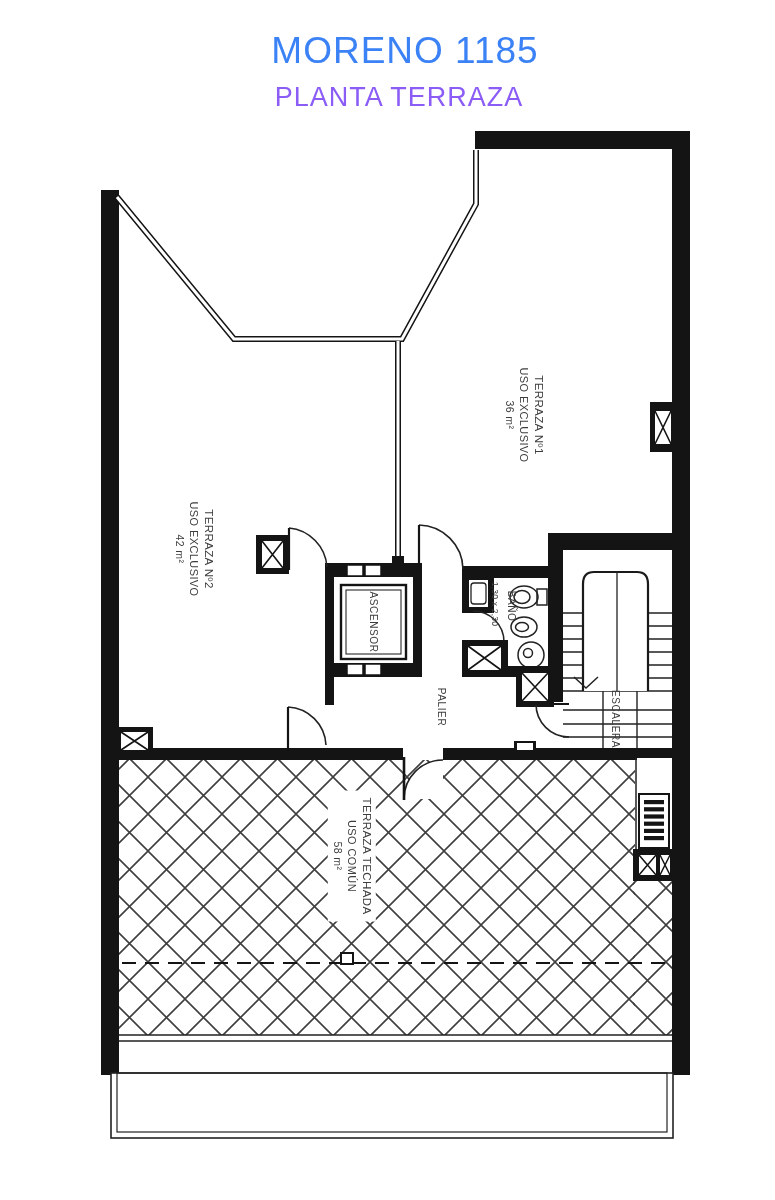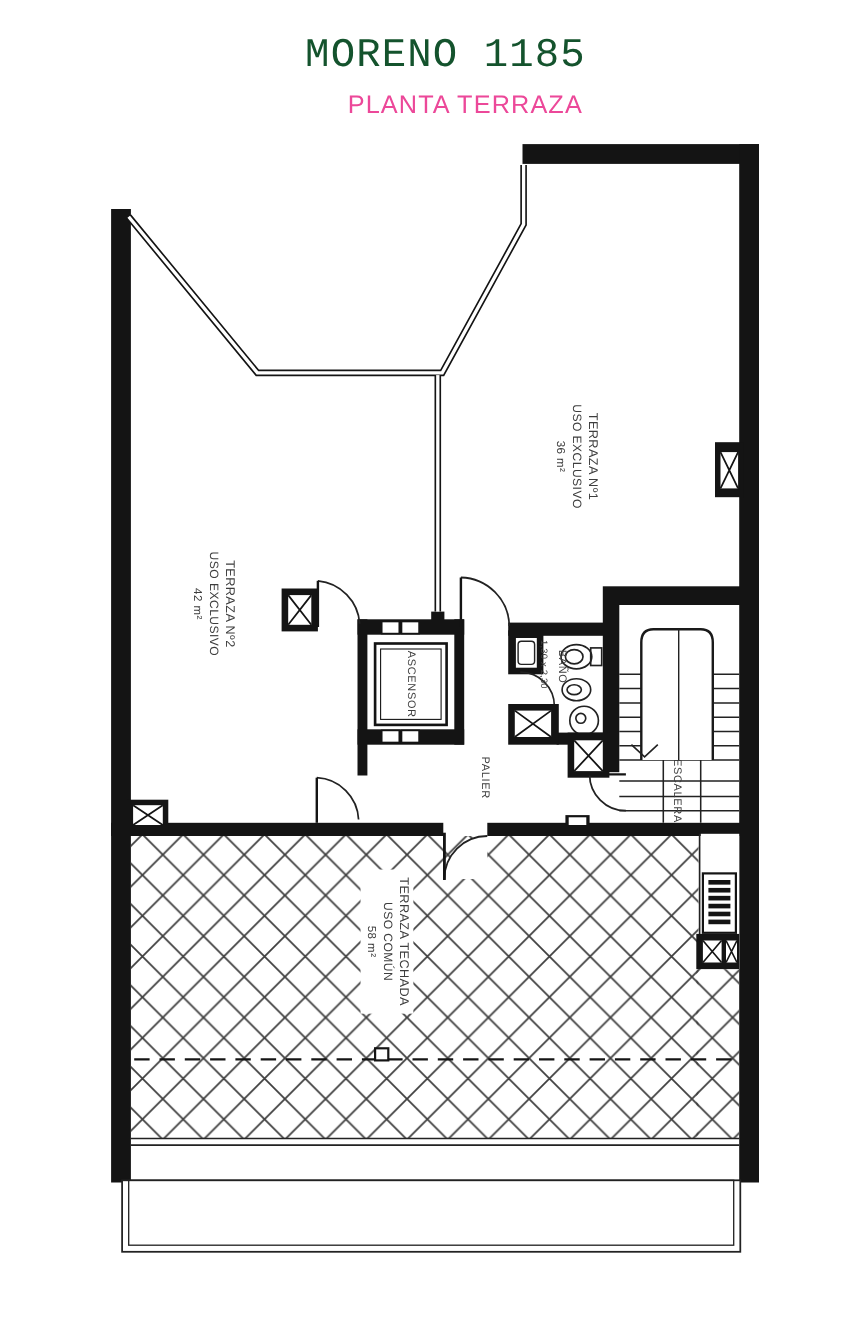--- a/index.html
+++ b/index.html
@@ -1,21 +1,21 @@
 <!DOCTYPE html>
 <html><head>
 <meta charset="utf-8">
 <style>
   html,body{margin:0;padding:0;background:#ffffff;}
   .canvas{position:relative;width:775px;height:1200px;background:#fff;overflow:hidden;
           font-family:"Liberation Sans",sans-serif;}
   .title{position:absolute;left:405px;top:30px;transform:translateX(-50%);
-         font-size:37px;letter-spacing:1px;color:#14532d;white-space:nowrap;font-family:Liberation Mono, monospace;}
-  .subtitle{position:absolute;left:423px;top:82px;transform:translateX(-50%);
-         font-size:23px;letter-spacing:1px;color:#ec4899;white-space:nowrap;}
+         font-size:37px;letter-spacing:1px;color:#3b82f6;white-space:nowrap;}
+  .subtitle{position:absolute;left:399px;top:82px;transform:translateX(-50%);
+         font-size:27px;letter-spacing:1px;color:#8b5cf6;white-space:nowrap;}
   svg{position:absolute;left:0;top:0;}
   .vlabel{position:absolute;transform:translate(-50%,-50%) rotate(90deg);
           text-align:center;color:#3d3d3d;line-height:1.32;letter-spacing:.4px;
           white-space:nowrap;z-index:5;}
   .vlabel .l1{font-size:11.5px;}
   .vlabel .l2{font-size:11px;}
   .vlabel .l3{font-size:10.5px;}
   .single{font-size:10px;letter-spacing:.6px;}
   .tiny{font-size:8.5px;letter-spacing:.2px;}
   .boxed{background:#ffffff;padding:2px 7px;}

